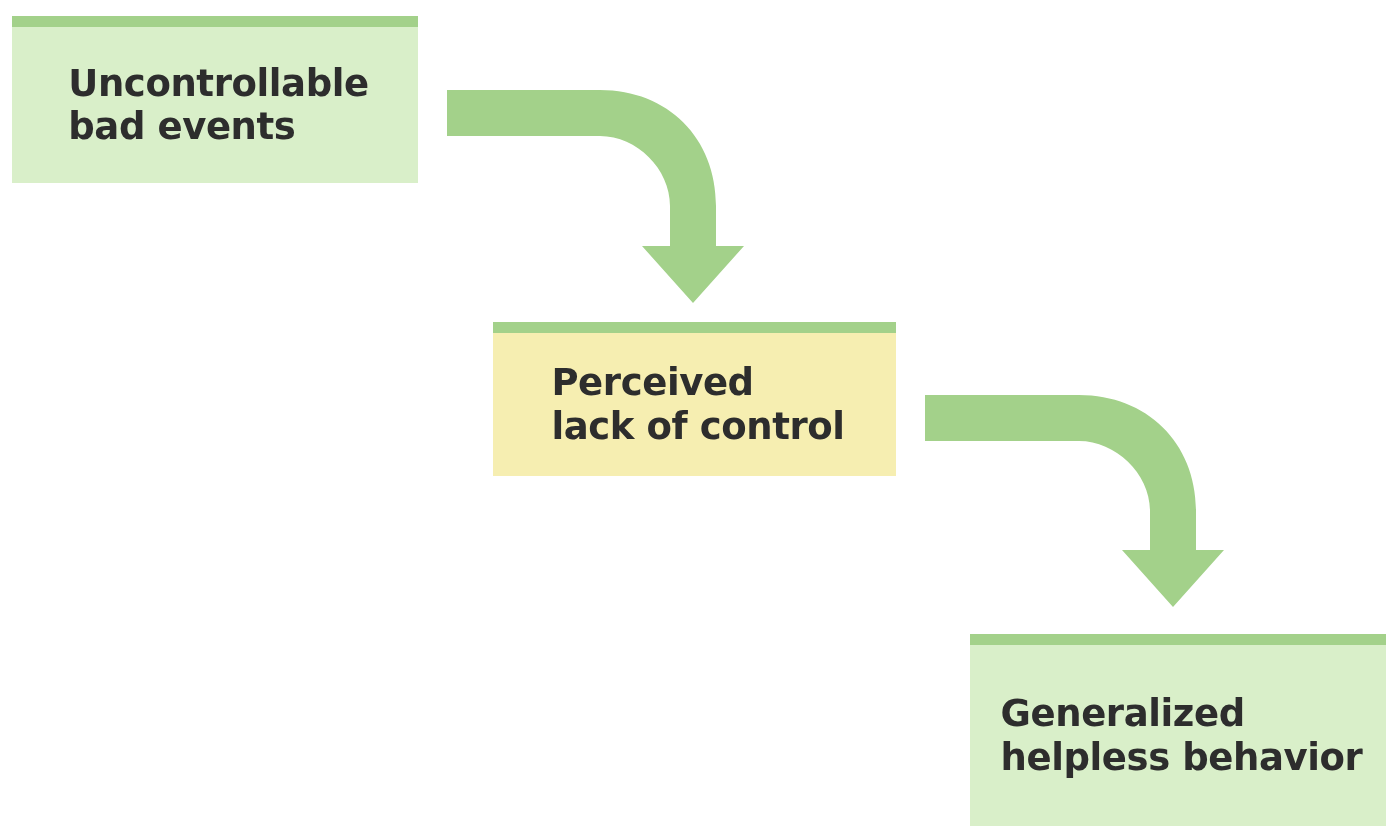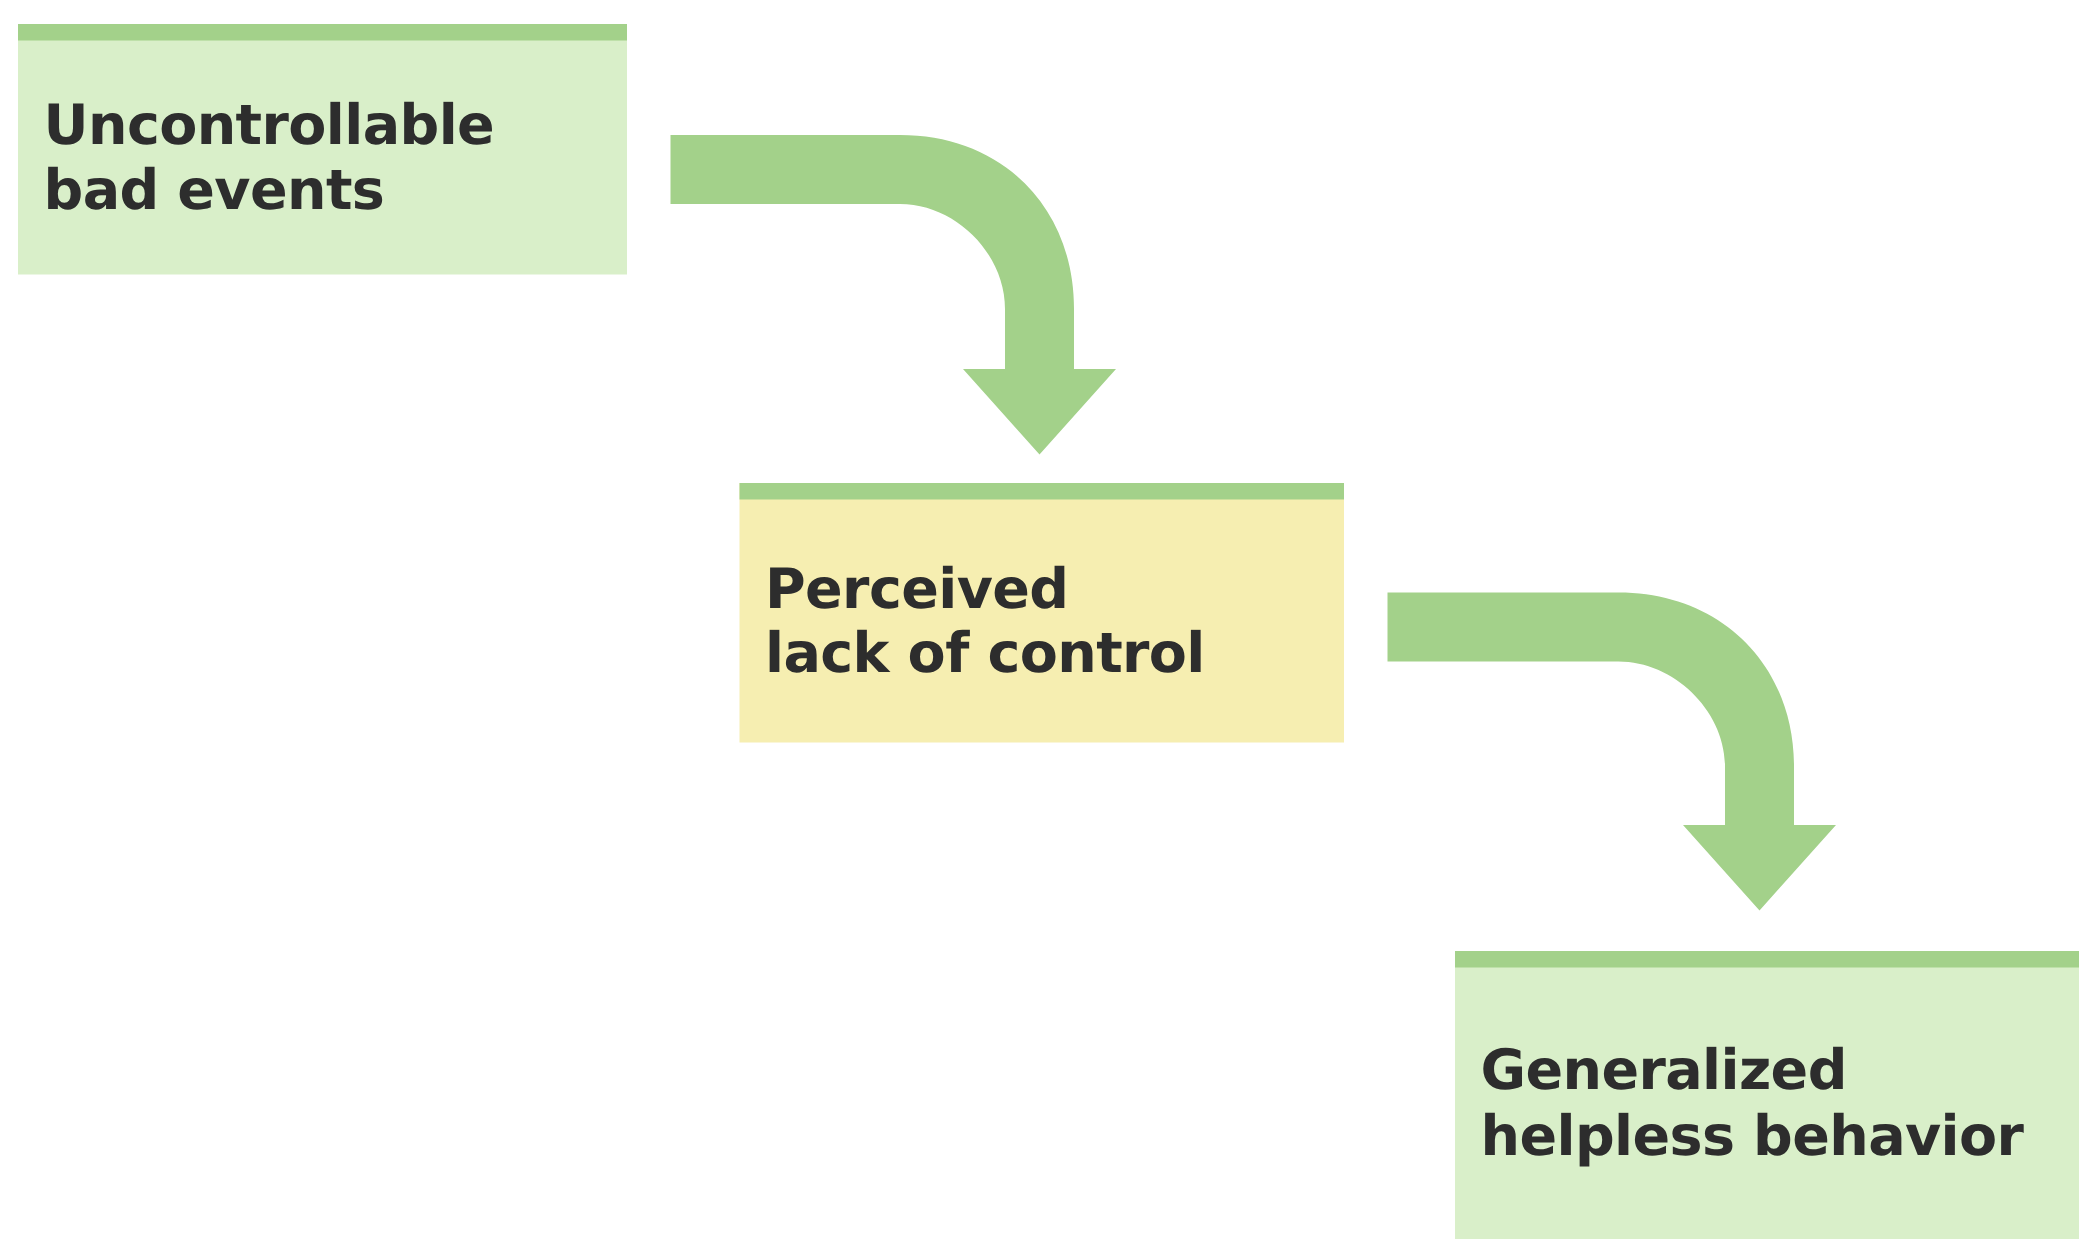--- a/index.html
+++ b/index.html
@@ -25,20 +25,21 @@
     top: 0;
     width: 1400px;
     height: 826px;
   }
   .node {
     position: absolute;
     box-sizing: border-box;
     display: flex;
     flex-direction: column;
     justify-content: center;
+    align-items: center;
   }
   .node-bar {
     position: absolute;
     left: 0;
     top: 0;
     width: 100%;
     height: 11px;
   }
   .node-text {
     position: relative;
@@ -58,21 +59,21 @@
     left: 12px;
     top: 16px;
     width: 406px;
     height: 167px;
   }
   
   #node-perceived-lack-of-control {
     left: 493px;
     top: 322px;
     width: 403px;
-    height: 173px;
+    height: 154px;
   }
   
   #node-generalized-helpless-behavior {
     left: 970px;
     top: 634px;
     width: 416px;
     height: 192px;
   }
 </style>
 </head>

